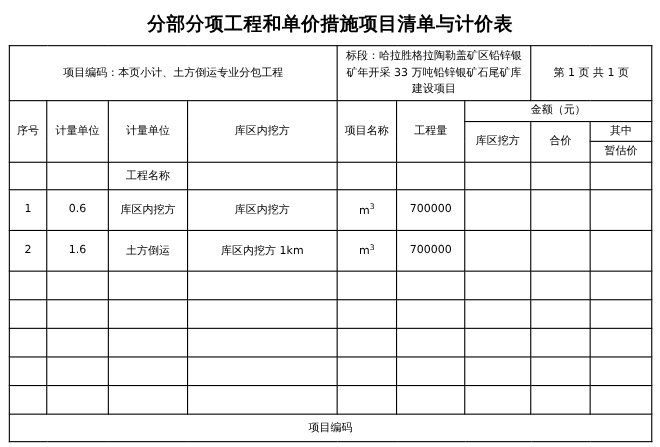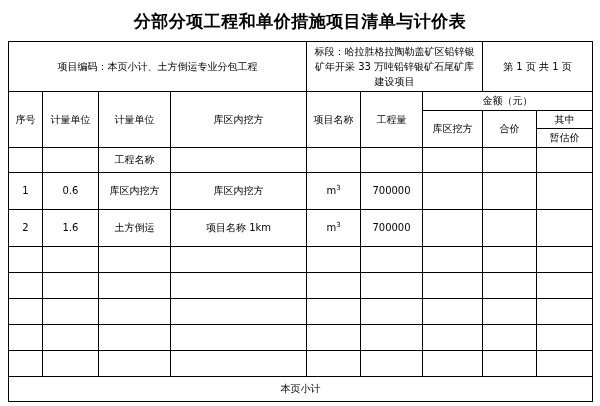--- a/index.html
+++ b/index.html
@@ -157,21 +157,21 @@
       <td>700000</td>
       <td></td>
       <td></td>
       <td></td>
     </tr>
 
     <tr>
       <td style="height:32px">2</td>
       <td>1.6</td>
       <td class="cell-left">土方倒运</td>
-      <td class="cell-left">项目名称 1km</td>
+      <td class="cell-left">库区内挖方 1km</td>
       <td><span>m</span><span class="sup">3</span></td>
       <td>700000</td>
       <td></td>
       <td></td>
       <td></td>
     </tr>
 
     <tr class="empty-row">
       <td></td>
       <td></td>
@@ -222,20 +222,20 @@
       <td></td>
       <td></td>
       <td></td>
       <td></td>
       <td></td>
       <td></td>
       <td></td>
     </tr>
 
     <tr class="subtotal-row">
-      <td colspan="9">本页小计</td>
+      <td colspan="9">项目编码</td>
     </tr>
   </tbody>
     </table>
 
   <div class="note">注：为计取规费等的使用，可在表中增设其中：“定额人工费”。</div>
 
 </div>
 
 </body></html>

